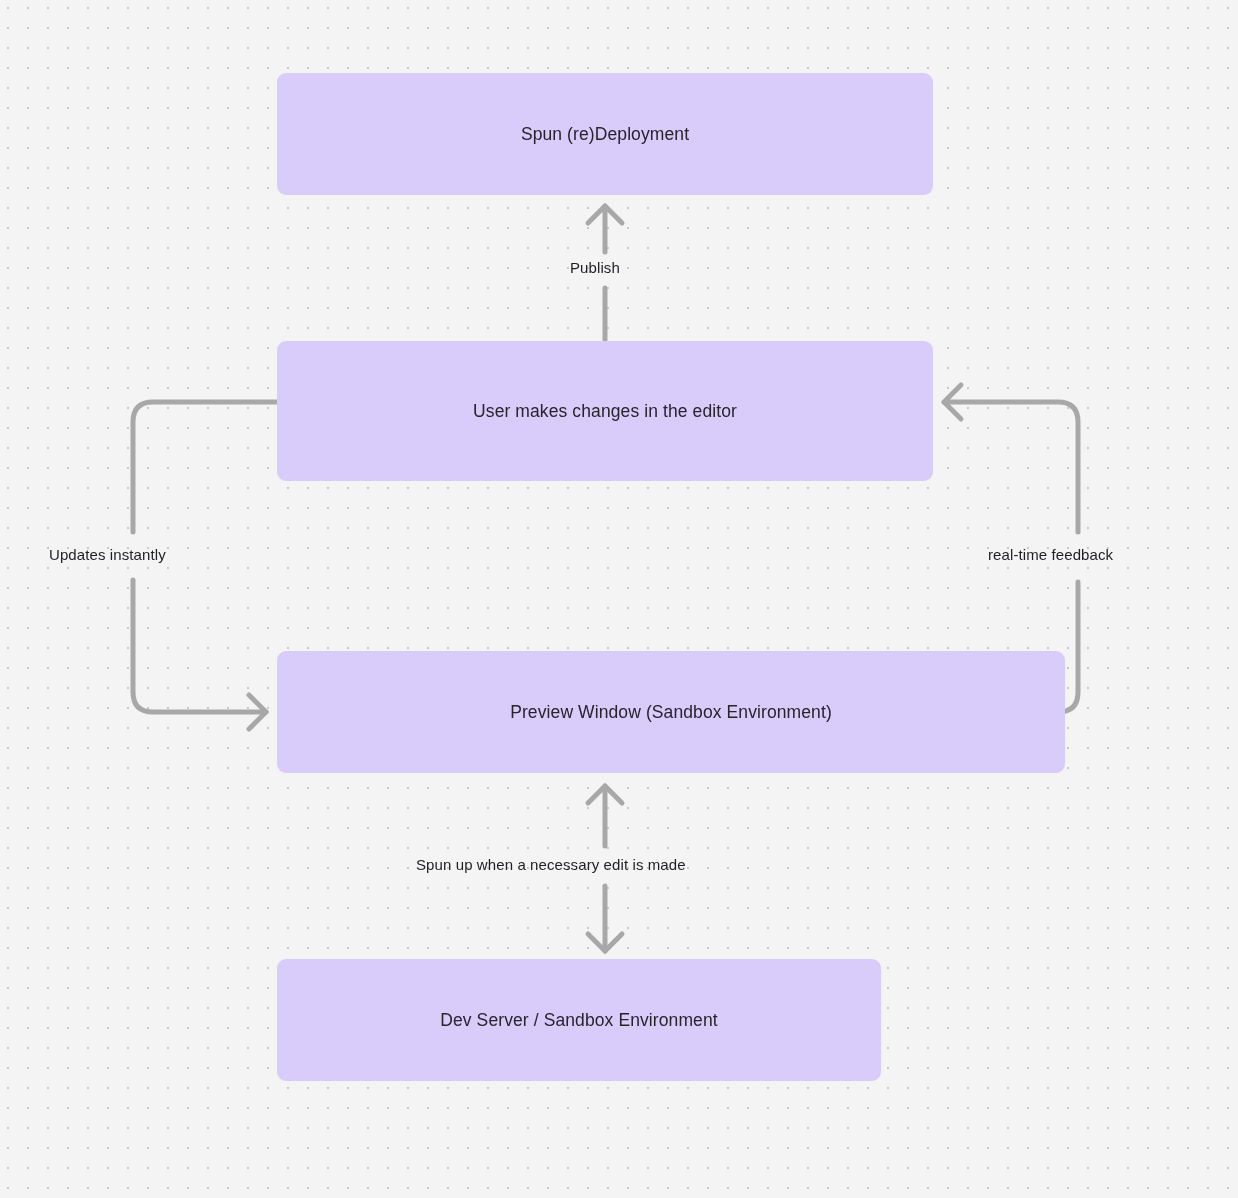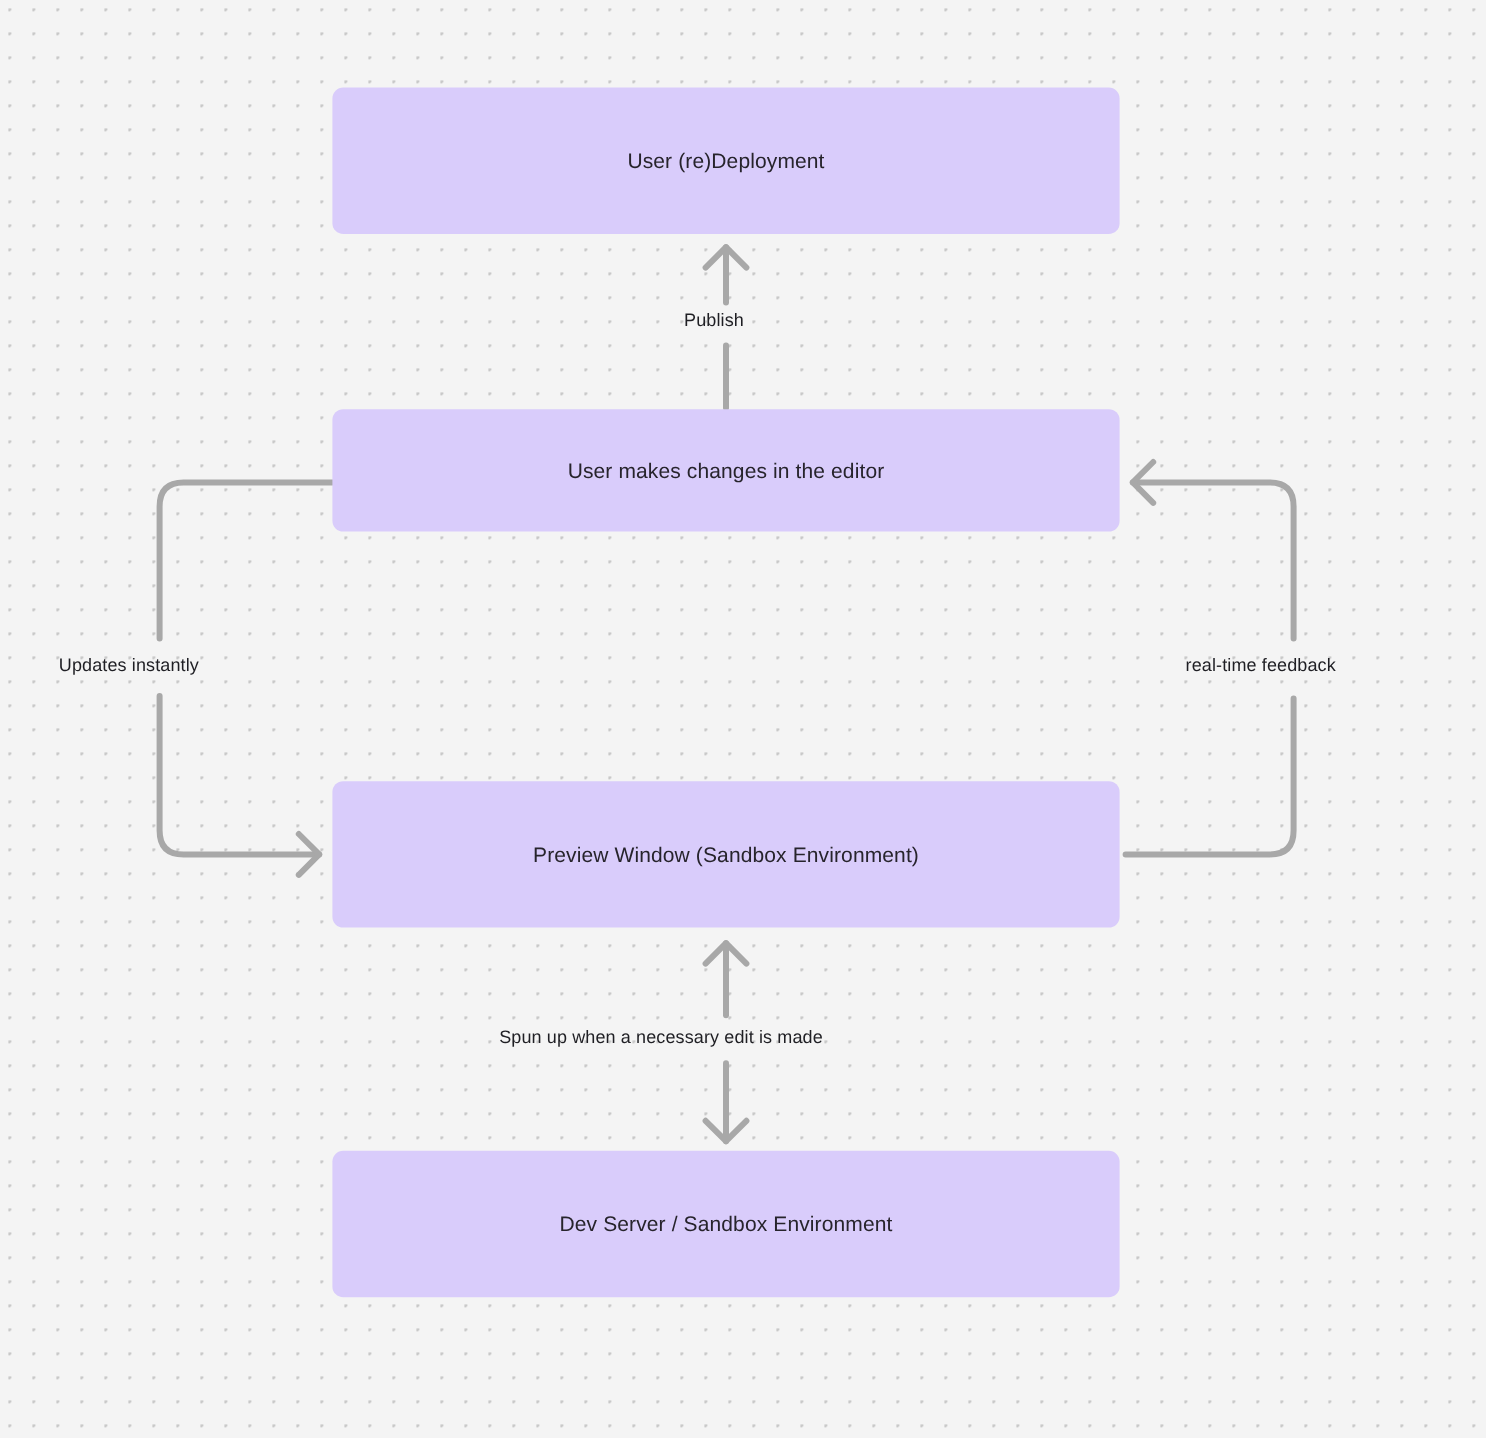--- a/index.html
+++ b/index.html
@@ -101,32 +101,32 @@
 
       <path d="M 605 846 L 605 786" stroke="#a8a8a8" stroke-width="5" stroke-linecap="round" fill="none"></path>
       <path d="M 588 803 L 605 786 L 622 803" stroke="#a8a8a8" stroke-width="5" stroke-linecap="round" stroke-linejoin="round" fill="none"></path>
 
       <path d="M 605 886 L 605 951" stroke="#a8a8a8" stroke-width="5" stroke-linecap="round" fill="none"></path>
       <path d="M 588 934 L 605 951 L 622 934" stroke="#a8a8a8" stroke-width="5" stroke-linecap="round" stroke-linejoin="round" fill="none"></path>
     </g>
   </svg>
 
   <div class="node" style="left:277px; top:73px; width:656px; height:122px;">
-    <span class="node-label">User (re)Deployment</span>
+    <span class="node-label">Spun (re)Deployment</span>
   </div>
 
-  <div class="node" style="left:277px; top:341px; width:656px; height:102px;align-items:center;">
+  <div class="node" style="left:277px; top:341px; width:656px; height:140px;align-items:center;">
     <span class="node-label">User makes changes in the editor</span>
   </div>
 
-  <div class="node" style="left:277px; top:651px; width:656px; height:122px;">
+  <div class="node" style="left:277px; top:651px; width:788px; height:122px;">
     <span class="node-label">Preview Window (Sandbox Environment)</span>
   </div>
 
-  <div class="node" style="left:277px; top:959px; width:656px; height:122px;">
+  <div class="node" style="left:277px; top:959px; width:604px; height:122px;">
     <span class="node-label">Dev Server / Sandbox Environment</span>
   </div>
 
   <div class="edge-label" style="left:570px; top:259px;">Publish</div>
 
   <div class="edge-label" style="left:49px; top:546px;text-align:center;">Updates instantly</div>
 
   <div class="edge-label" style="left:988px; top:546px;">real-time feedback</div>
 
   <div class="edge-label" style="left:416px; top:856px;">Spun up when a necessary edit is made</div>

